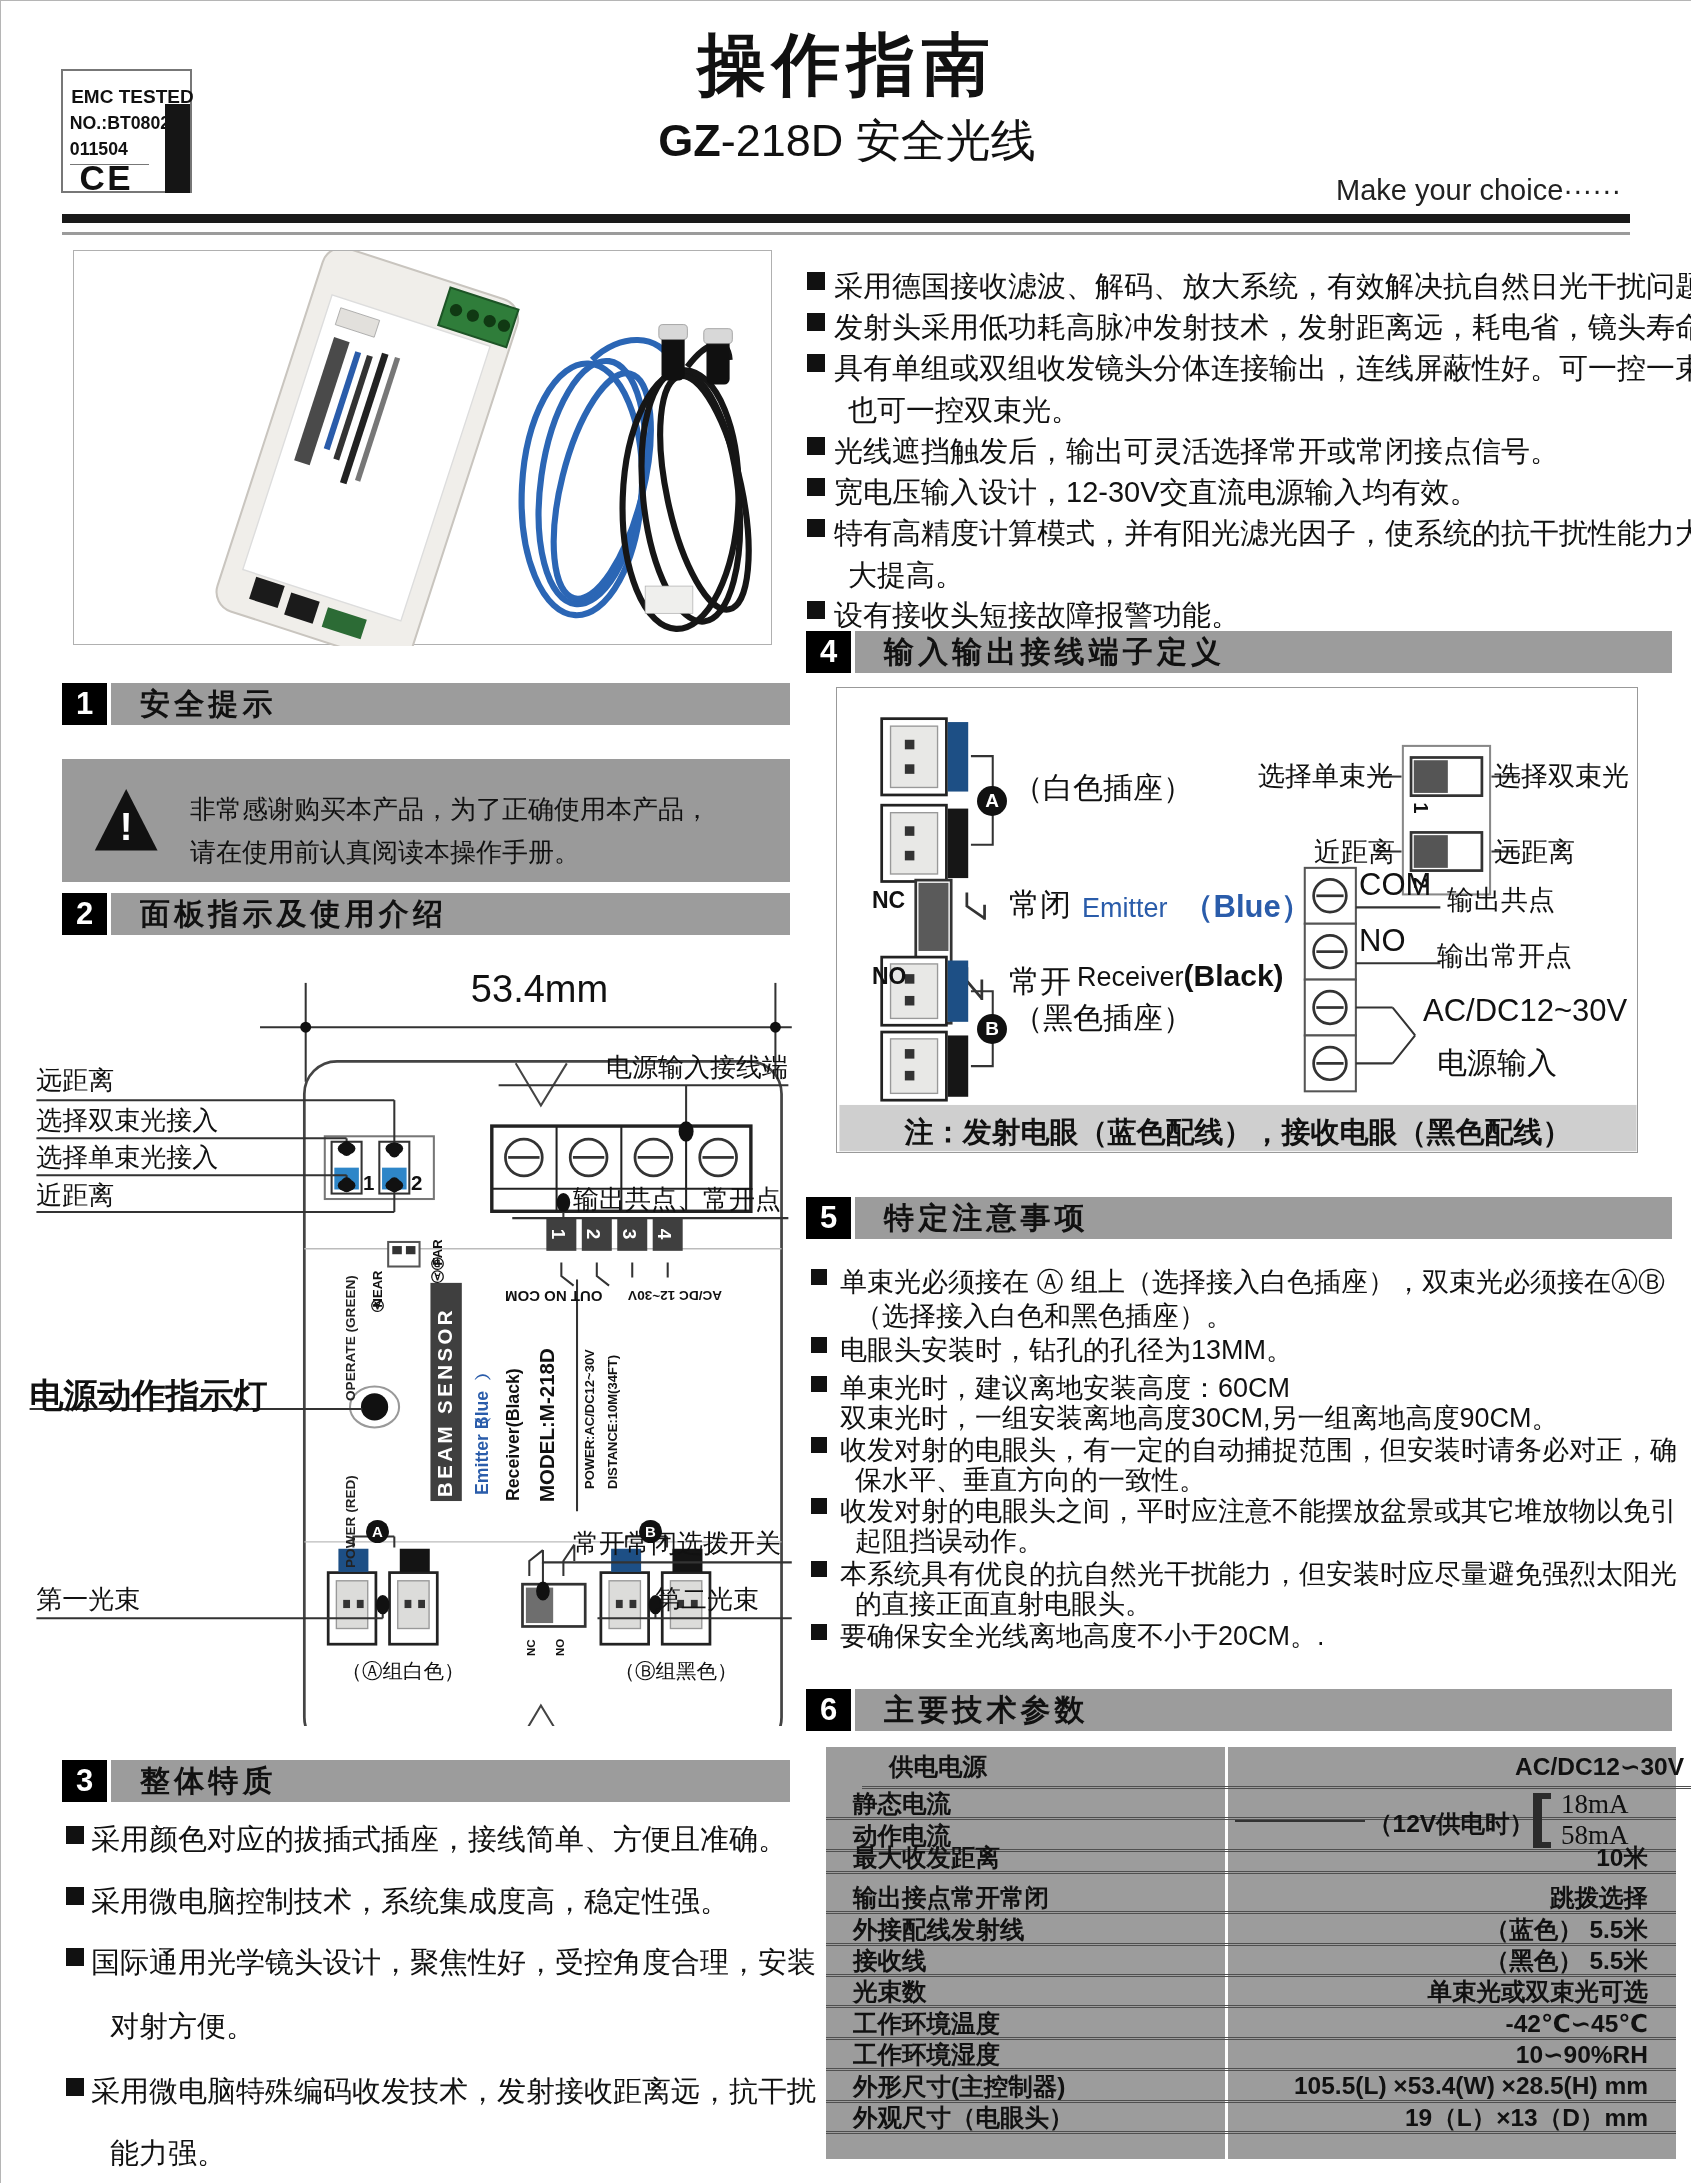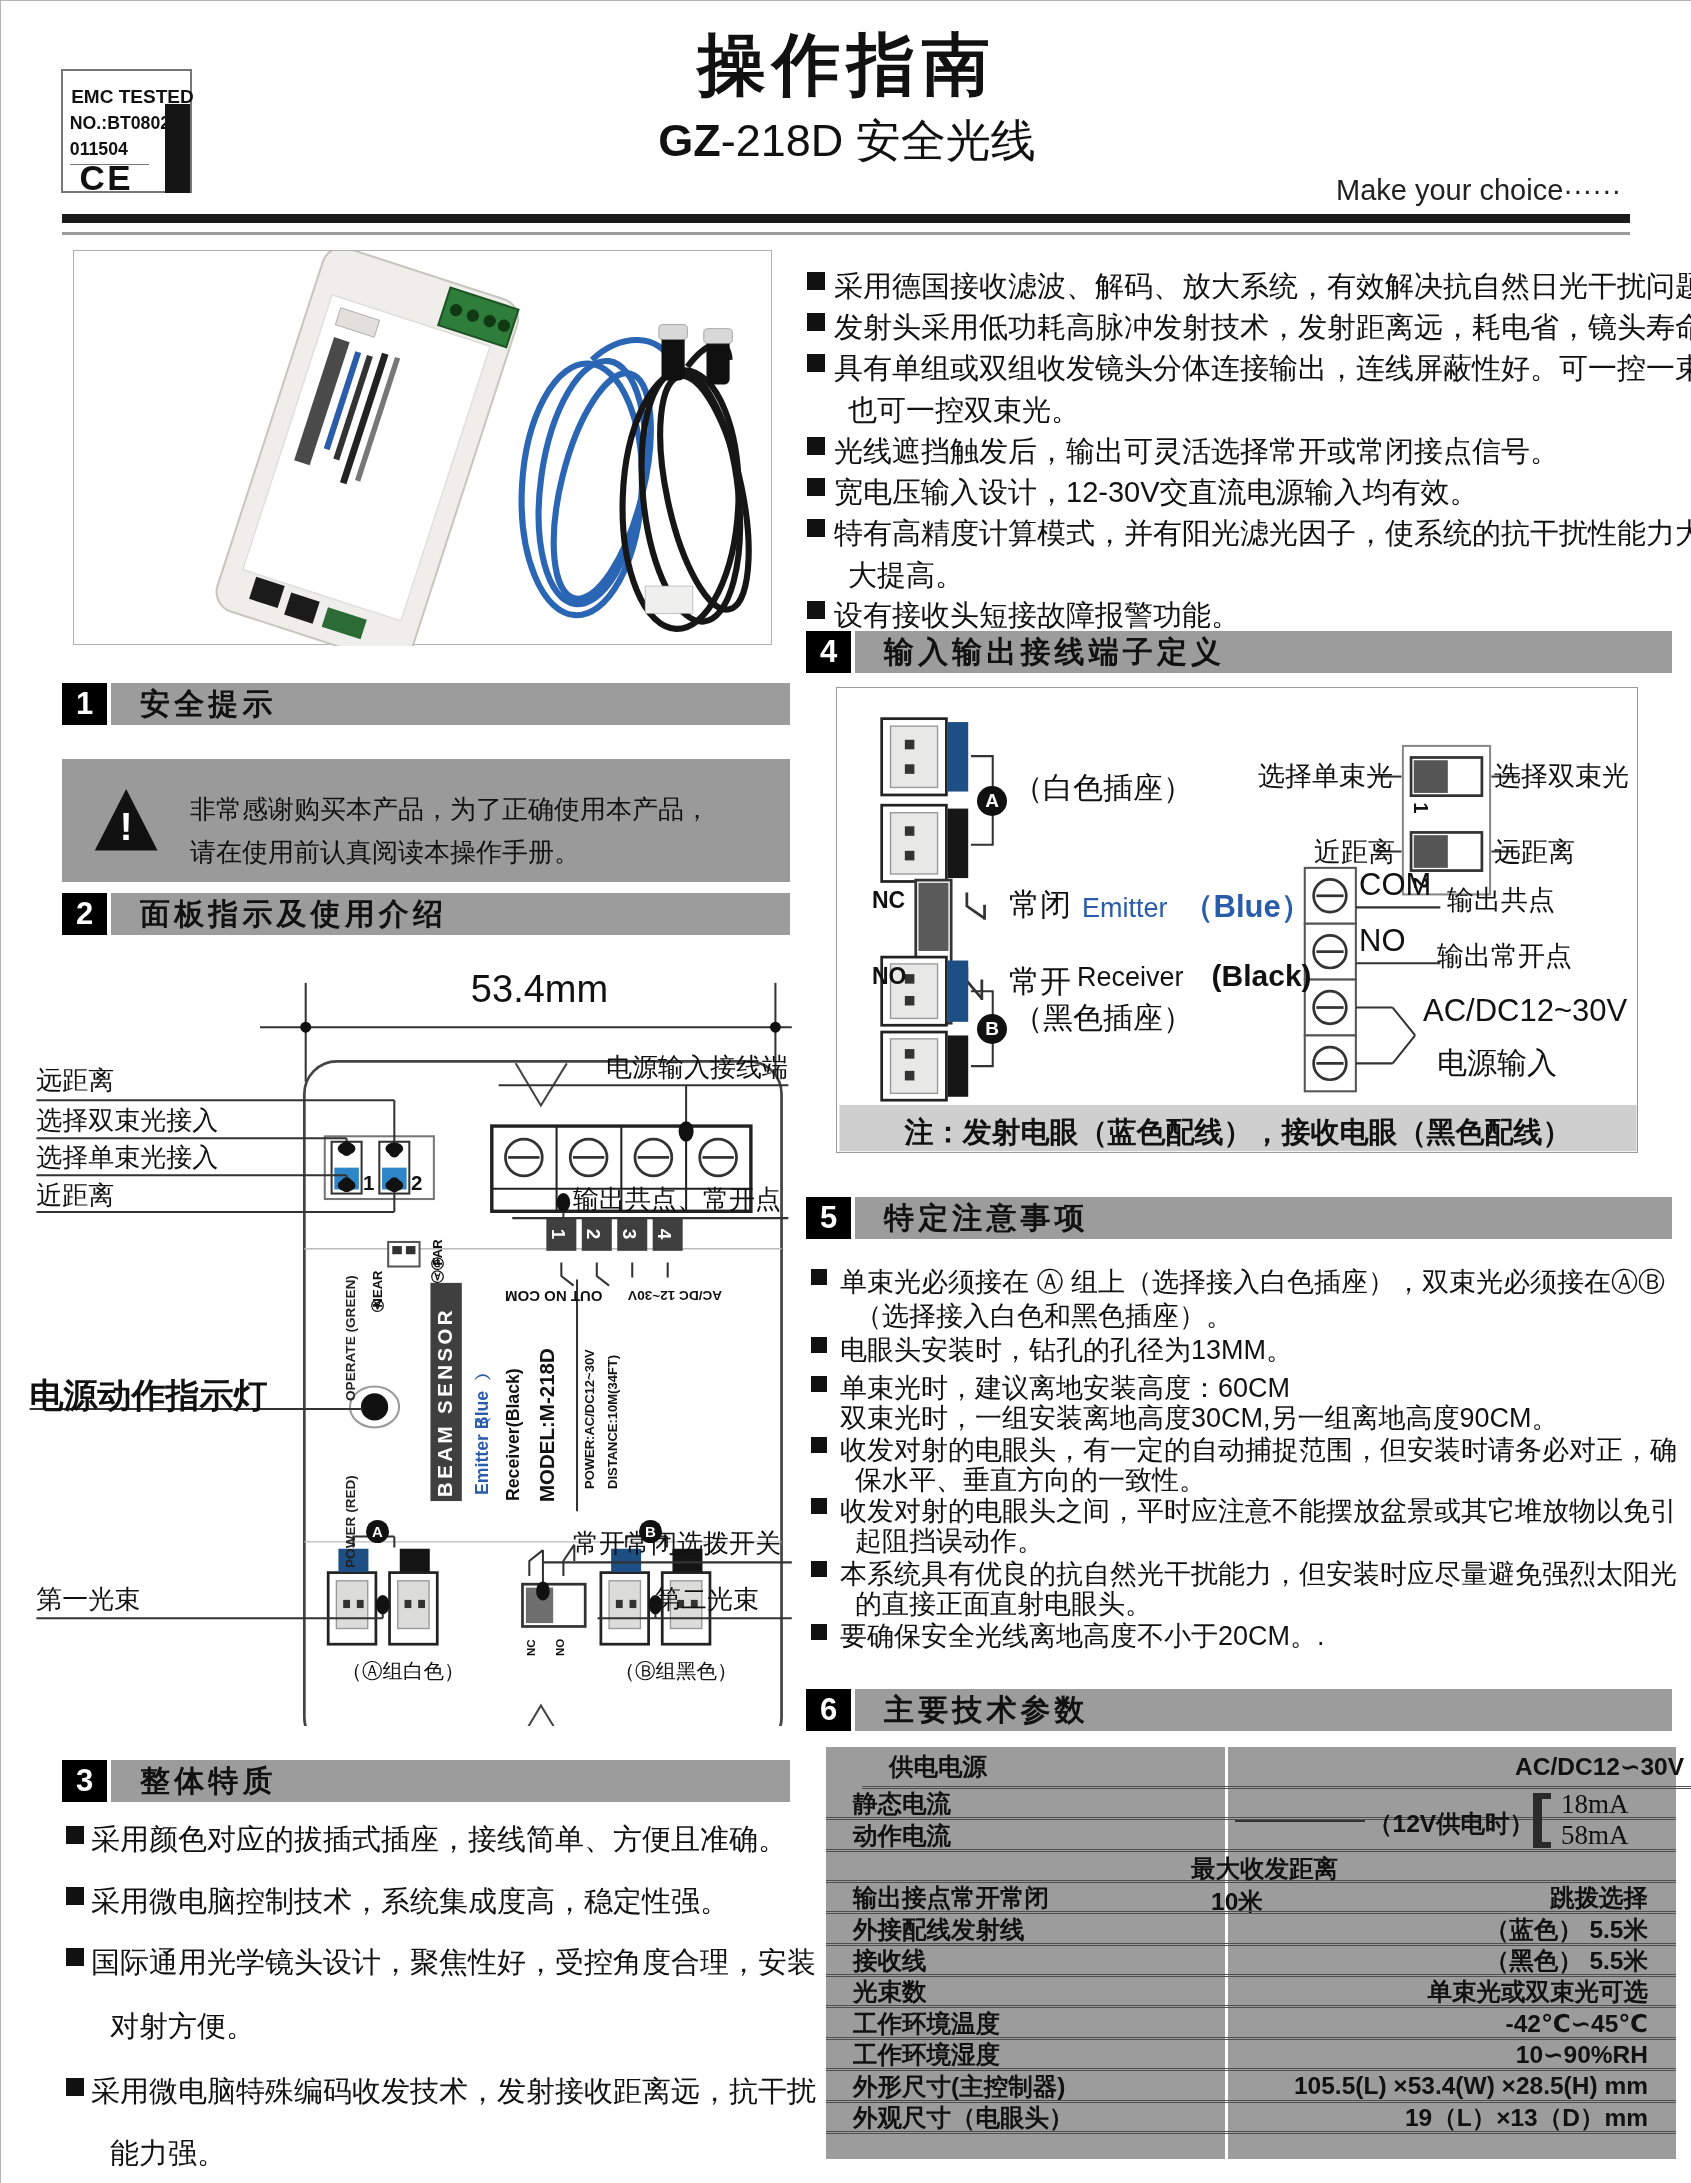--- a/index.html
+++ b/index.html
@@ -406,21 +406,21 @@
     <span class="t r90" style="left:578px;top:108px;font-size:20.5px;font-weight:bold;">1</span>
     <span class="t r90" style="left:578px;top:183px;font-size:20.5px;font-weight:bold;">2</span>
     <span class="t" style="left:35px;top:199px;font-size:23px;font-weight:bold;">NC</span>
     <span class="t" style="left:35px;top:275px;font-size:23px;font-weight:bold;">NO</span>
     <span class="t" style="left:172px;top:196px;font-size:31px;">常闭</span>
     <span class="t" style="left:172px;top:273px;font-size:31px;">常开</span>
     <span class="t" style="left:245px;top:198px;font-size:27px;color:#2a5caa;">
       <span>Emitter</span>&nbsp;&nbsp;<b style="font-size:31px;">（Blue）</b>
     </span>
     <span class="t" style="left:240px;top:271px;font-size:27px;">
-      <span>Receiver</span><b style="font-size:30px;margin-left:28px;">(Black)</b>
+      <span>Receiver</span><b style="font-size:30px;">(Black)</b>
     </span>
     <div class="cmark" style="left:140px;top:326px;">
         <span>B</span>
       </div>
     <span class="t" style="left:176px;top:310px;font-size:30px;">（黑色插座）</span>
     <span class="t" style="left:522px;top:179px;font-size:31px;">COM</span>
     <span class="t" style="left:610px;top:194px;font-size:27px;">输出共点</span>
     <span class="t" style="left:522px;top:235px;font-size:31px;">NO</span>
     <span class="t" style="left:600px;top:250px;font-size:27px;">输出常开点</span>
     <span class="t" style="left:586px;top:305px;font-size:31px;">AC/DC12~30V</span>
@@ -466,21 +466,21 @@
     <div class="trow" style="top:0;height:42px;margin-left:36px;">
       <span class="k">供电电源</span>
         <span class="v">AC/DC12∽30V</span>
       </div>
     <div class="trow" style="top:42px;height:31px;">
       <span class="k">静态电流</span>
       </div>
     <div class="trow" style="top:74px;height:31px;">
       <span class="k">动作电流</span>
       </div>
-    <div class="trow" style="top:105px;height:31px;flex-direction:column;">
+    <div class="trow" style="top:96px;height:31px;">
       <span class="k">最大收发距离</span>
         <span class="v">10米</span>
       </div>
     <div class="trow" style="top:136px;height:31px;">
       <span class="k">输出接点常开常闭</span>
         <span class="v">跳拨选择</span>
       </div>
     <div class="trow" style="top:168px;height:31px;">
       <span class="k">外接配线发射线</span>
         <span class="v">（蓝色） 5.5米</span>

